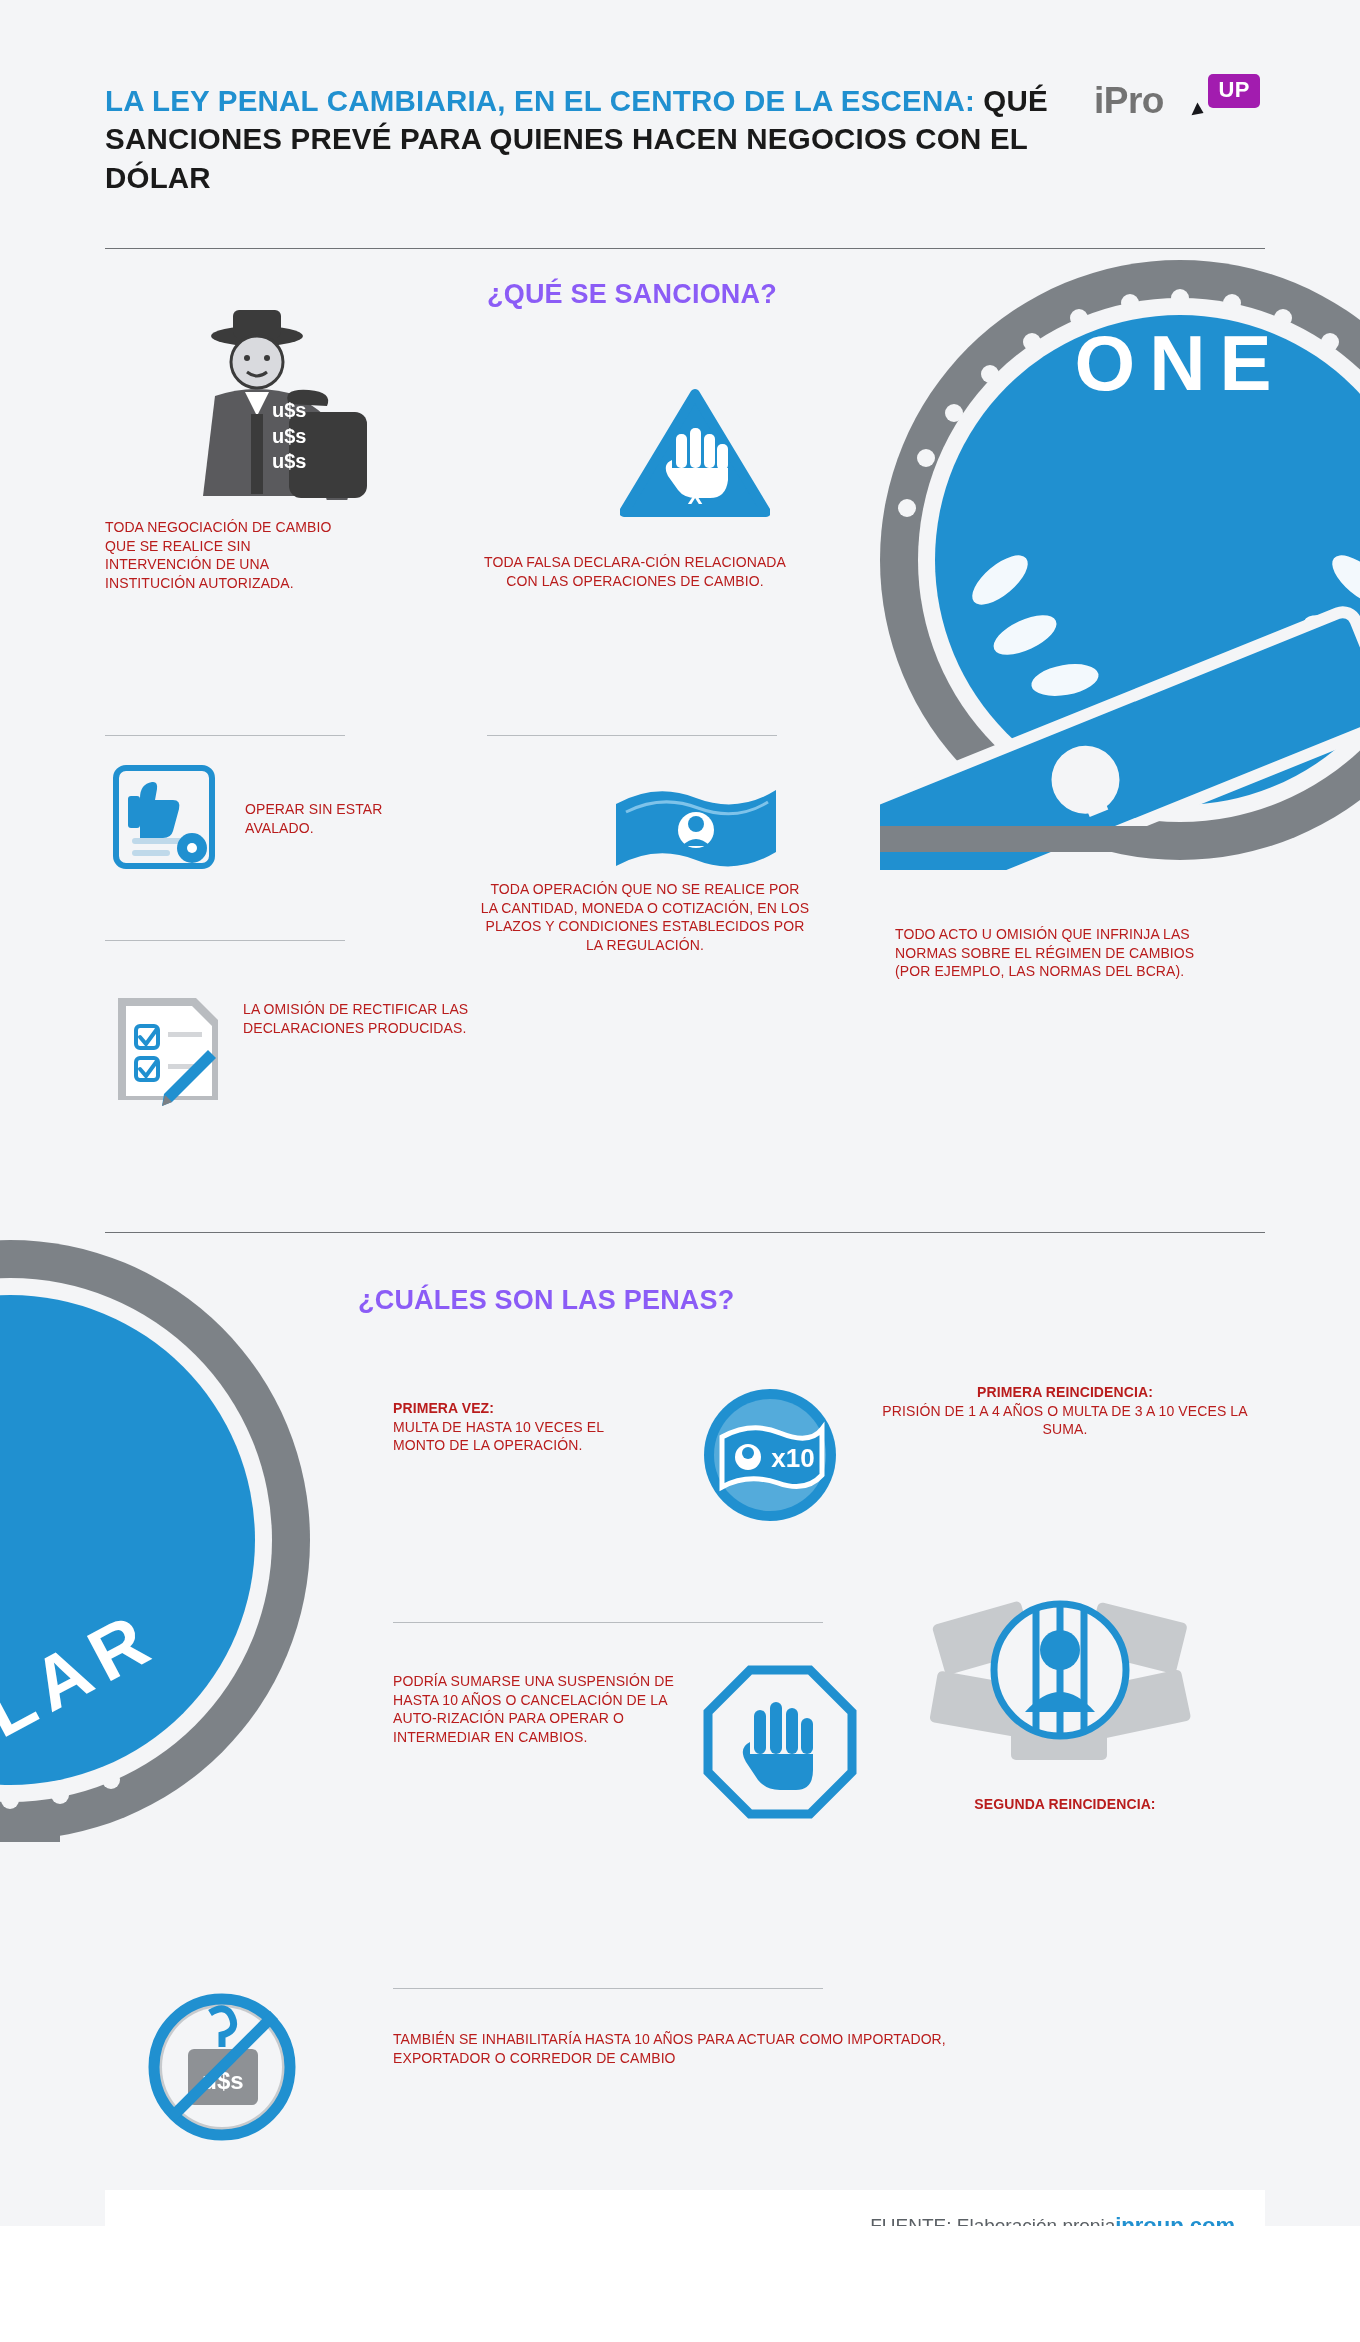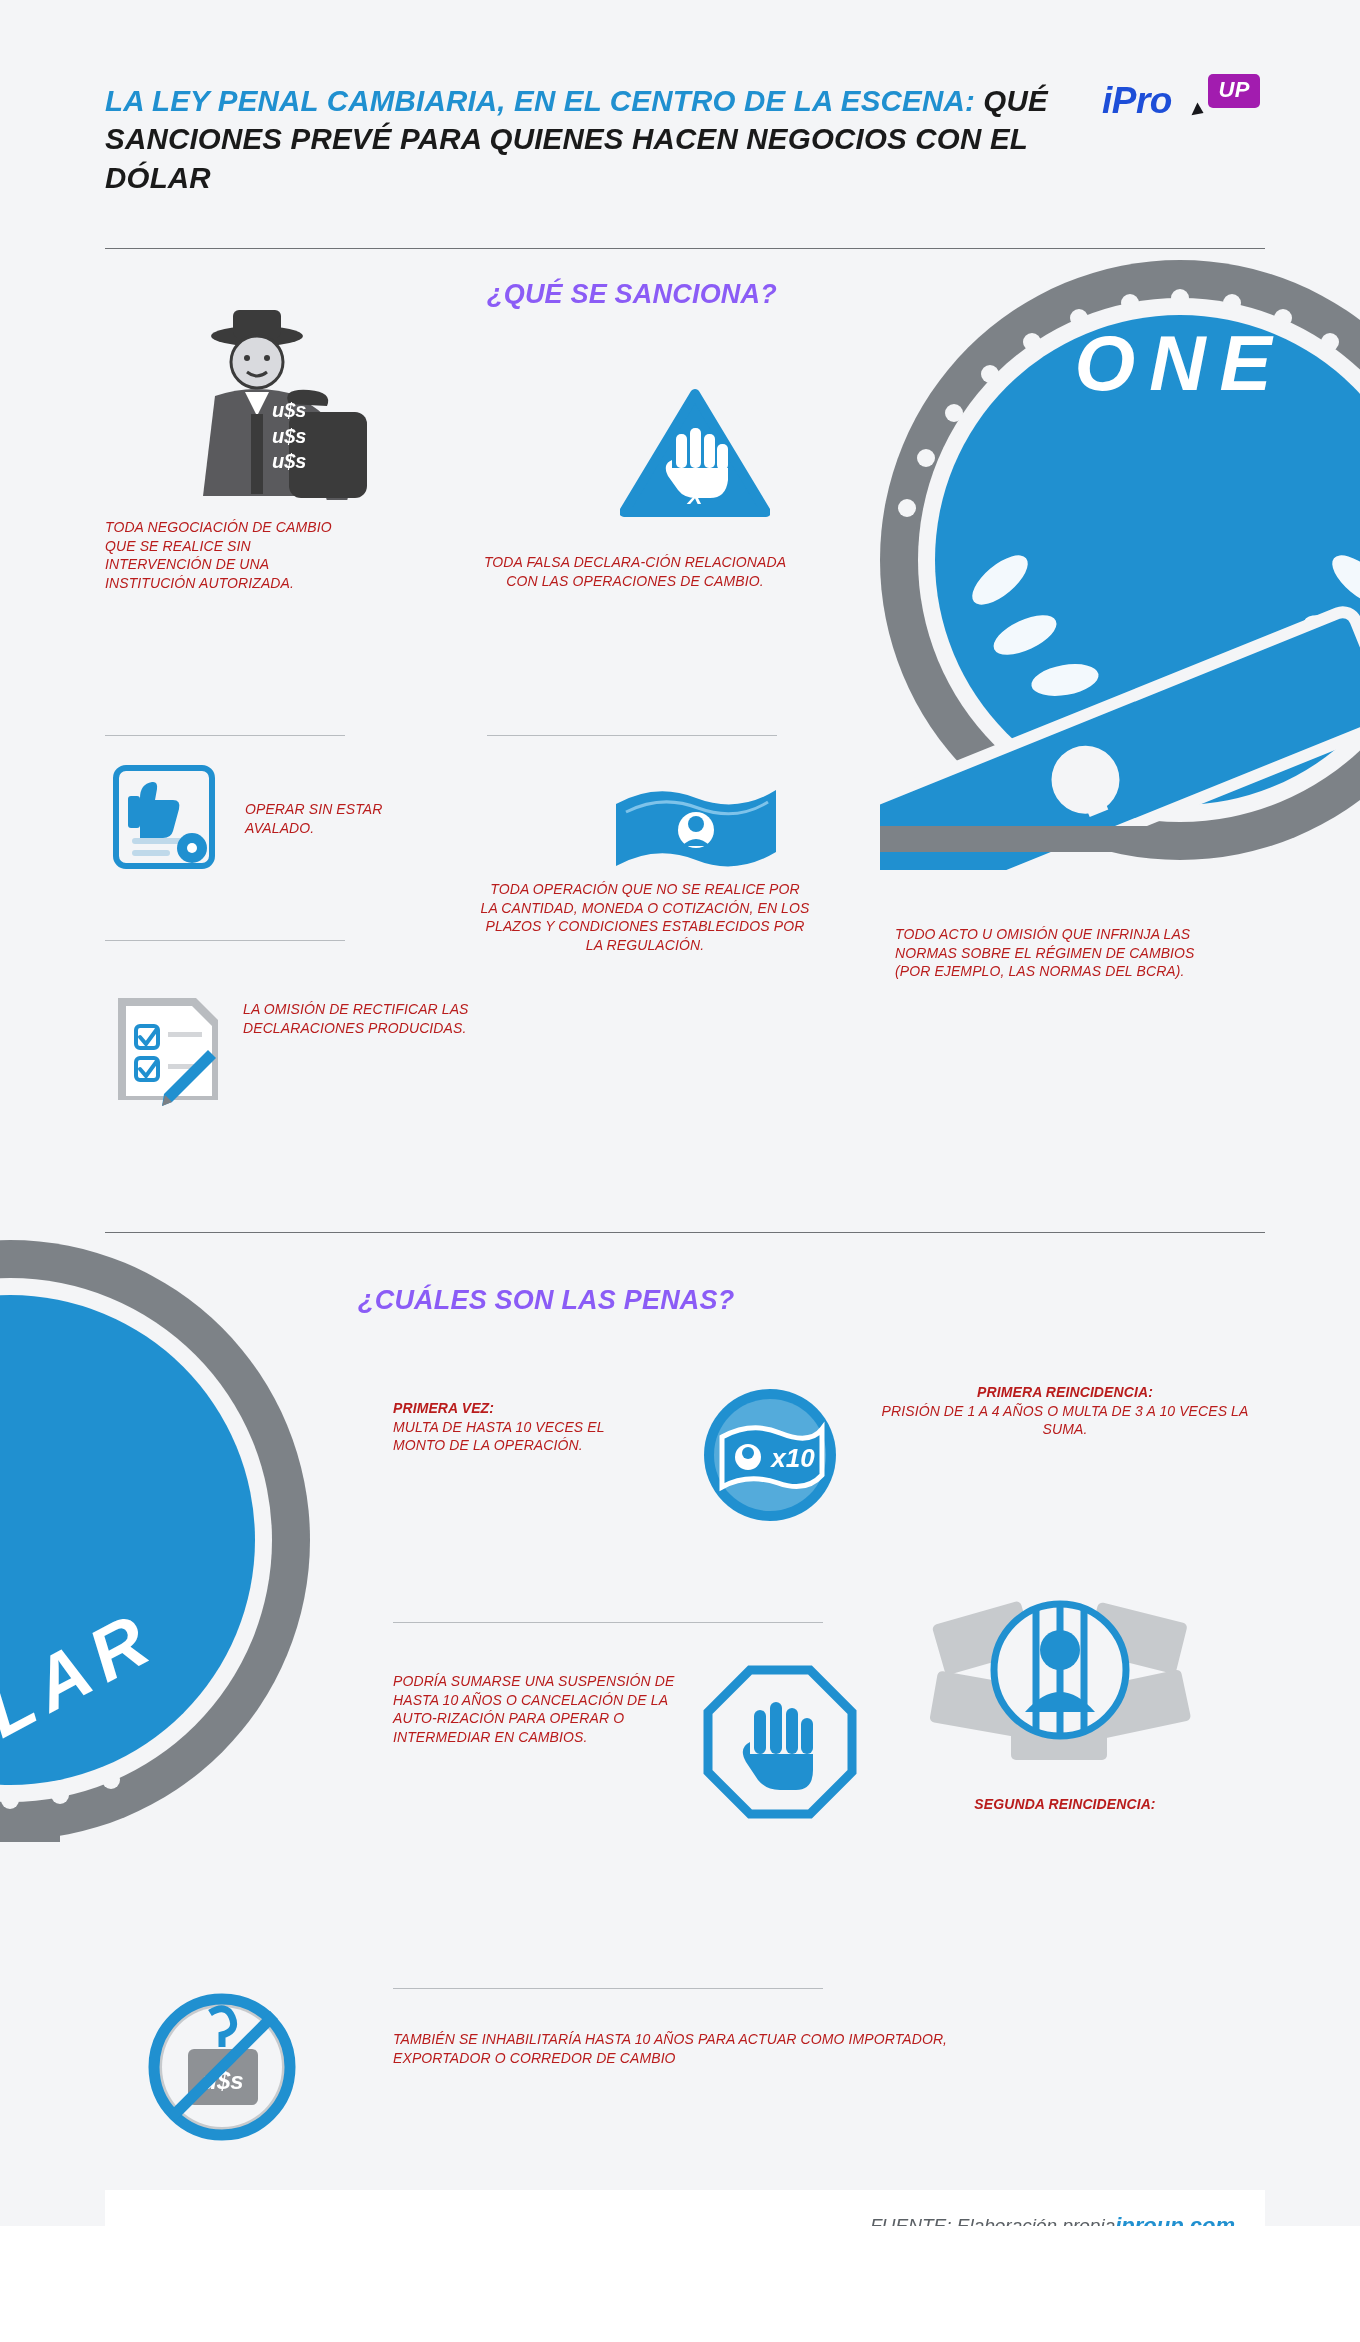--- a/index.html
+++ b/index.html
@@ -12,21 +12,20 @@
     font-family: "Liberation Sans", sans-serif;
     position: relative;
     overflow: hidden;
   }
   .page {
     position: absolute;
     left: 0; top: 0;
     width: 1360px; height: 2226px;
     background: #f4f5f7;
     overflow: hidden;
-    font-style: italic;
   }
   
   .header {
     position: absolute;
     left: 105px; top: 82px;
     width: 1160px;
   }
   .title {
     font-size: 29.5px;
     font-weight: bold;
@@ -37,24 +36,24 @@
     width: 960px;
   }
   .title .blue { color: #2090d0; }
   .logo {
     position: absolute;
     right: 5px; top: -8px;
     width: 170px; height: 60px;
   }
   .logo-ipro {
     position: absolute;
-    left: 12px; top: 6px;
+    left: 4px; top: 6px;
     font-size: 37px;
     font-weight: 600;
-    color: #1d4ed8;
+    color: #737373;
     letter-spacing: -0.5px;
   }
   .logo-up {
     position: absolute;
     right: 0; top: 0px;
     background: #a21caf;
     color: #fff;
     font-size: 22px;
     font-weight: bold;
     padding: 3px 10px 5px 10px;

